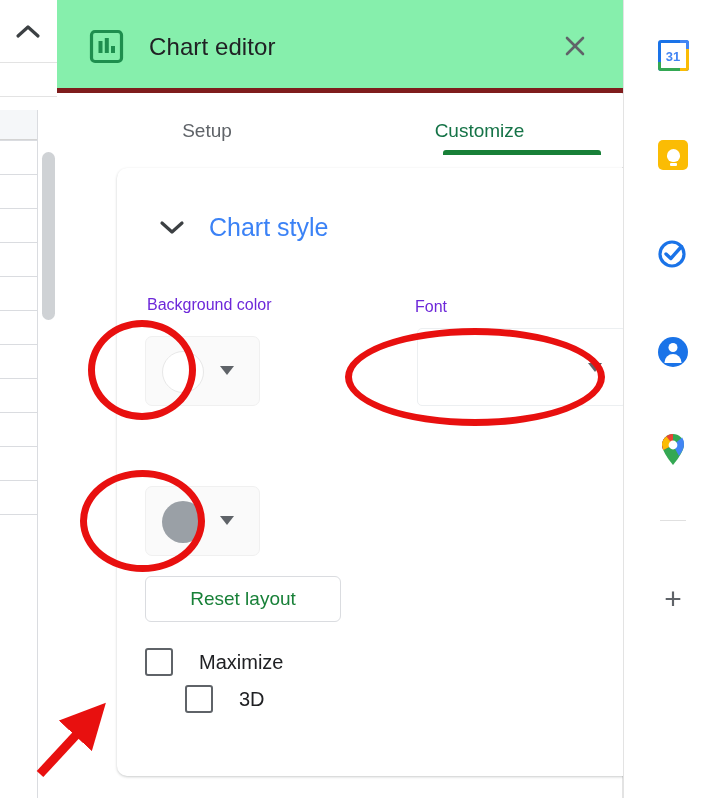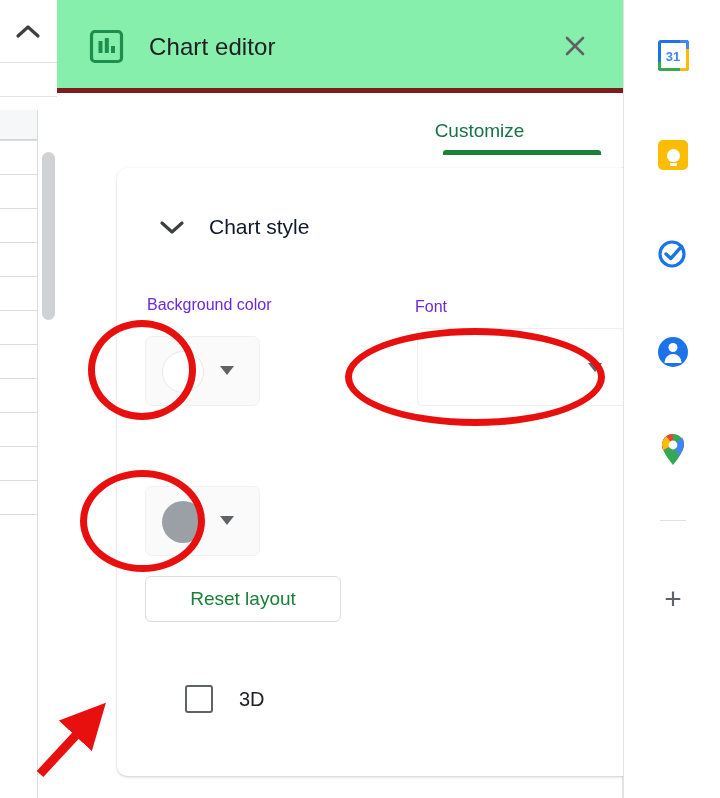--- a/index.html
+++ b/index.html
@@ -73,21 +73,21 @@
   .tab.customize { left: 330px; width: 185px; color: #157347; font-weight: 500; }
   .tab-underline { position: absolute; left: 386px; top: 150px; width: 158px; height: 5px; background: #188038; border-radius: 3px 3px 0 0; }
 
   .card {
     position: absolute; left: 60px; top: 168px; width: 560px; height: 608px;
     background: #ffffff; border-radius: 10px;
     box-shadow: 0 1px 3px rgba(60,64,67,.18), 0 1px 2px rgba(60,64,67,.10);
   }
 
   .section-toggle { position: absolute; left: 36px; top: 40px; width: 38px; height: 38px; display: flex; align-items: center; justify-content: center; cursor: pointer; }
-  .section-title { position: absolute; left: 92px; top: 40px; height: 38px; line-height: 38px; font-size: 21px; color: #0f172a; font-weight: 500; text-align: right; }
+  .section-title { position: absolute; left: 92px; top: 40px; height: 38px; line-height: 38px; font-size: 25px; color: #3b82f6; font-weight: 500; text-align: right; }
 
   .field-label { position: absolute; font-size: 16px; color: #6d28d9; }
   .lbl-bg { left: 30px; top: 128px; }
   .lbl-font { left: 298px; top: 130px; }
   .lbl-border { left: 30px; top: 278px; }
 
   .swatch-box {
     position: absolute; width: 115px; height: 70px; background: #fafafa;
     border: 1px solid #f0f0f0; border-radius: 7px; cursor: pointer;
   }
@@ -172,20 +172,21 @@
       <div class="panel-title">Chart editor</div>
       <div class="panel-close">
         <svg width="24" height="24" viewBox="0 0 24 24">
             <line x1="4" y1="4" x2="20" y2="20" stroke="#5f6368" stroke-width="2.6" stroke-linecap="round"></line>
             <line x1="20" y1="4" x2="4" y2="20" stroke="#5f6368" stroke-width="2.6" stroke-linecap="round"></line>
           </svg>
       </div>
     </div>
 
     <div class="tabs">
+      <div class="tab setup">Setup</div>
       <div class="tab customize">Customize</div>
     </div>
     <div class="tab-underline"></div>
 
     <div class="card">
 
       <div class="section-toggle">
         <svg width="26" height="16" viewBox="0 0 26 16">
             <polyline points="3,4 13,13 23,4" fill="none" stroke="#3c4043" stroke-width="3.2" stroke-linecap="round" stroke-linejoin="round"></polyline>
           </svg>
@@ -203,20 +204,24 @@
         <div class="font-caret"></div>
       </div>
 
       <div class="swatch-box border">
         <div class="swatch-circle gray"></div>
         <div class="swatch-caret"></div>
       </div>
 
       <button class="reset-btn">Reset layout</button>
 
+      <div class="check-row maximize">
+        <span class="checkbox"></span>
+        <span class="check-label">Maximize</span>
+      </div>
       <div class="check-row threed">
         <span class="checkbox"></span>
         <span class="check-label">3D</span>
       </div>
 
     </div>
   </div>
 
   <div class="app-rail">
 

